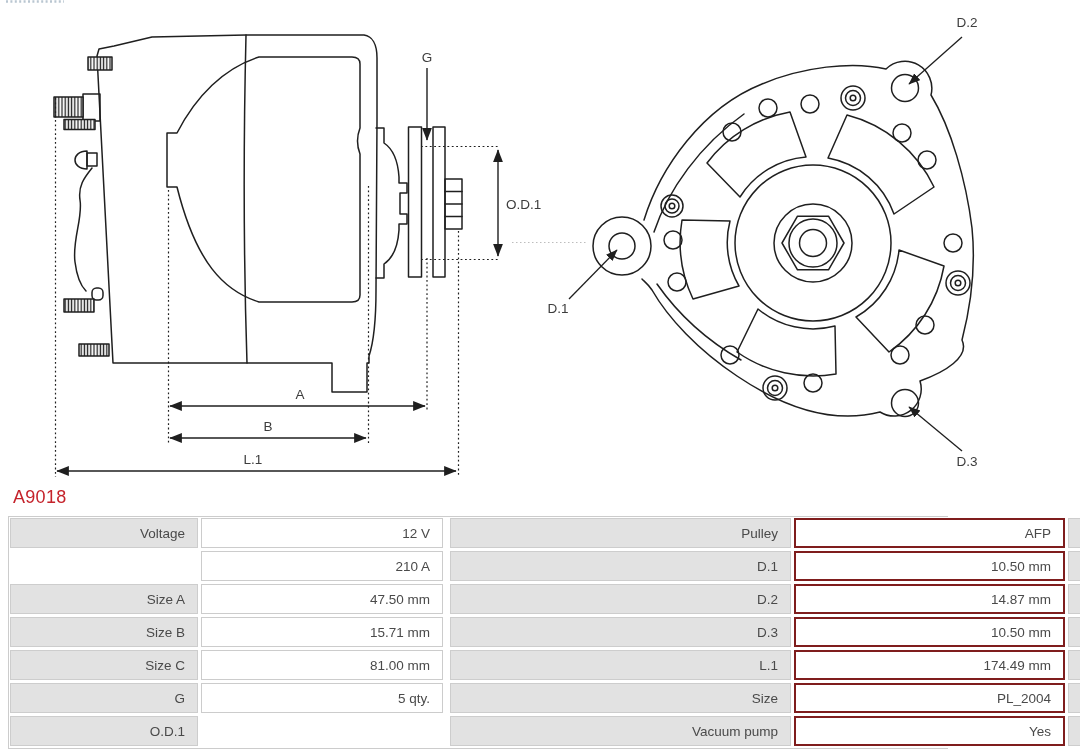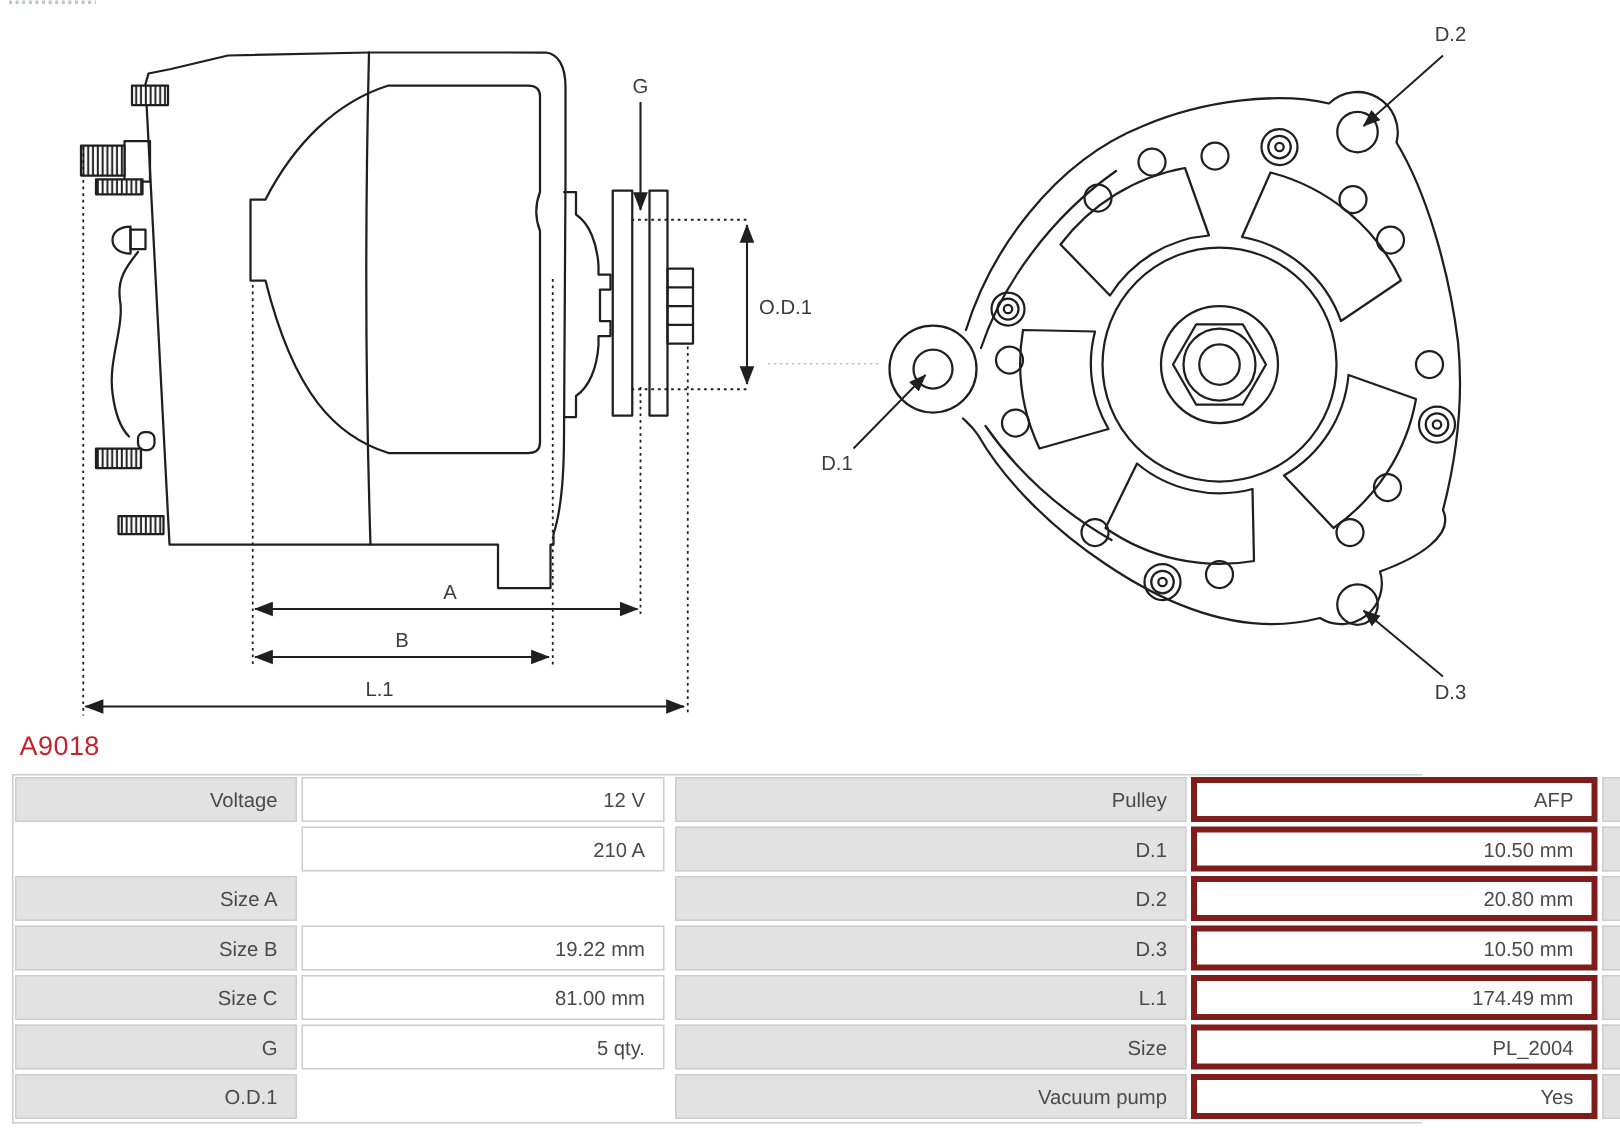--- a/index.html
+++ b/index.html
@@ -8,21 +8,21 @@
   svg text{font-family:"Liberation Sans",sans-serif;}
   .part-number{position:absolute;left:13px;top:487px;font-size:18px;font-weight:500;color:#c5232b;letter-spacing:.3px;}
   .spec-table{position:absolute;left:8px;top:516px;width:940px;border:1px solid #ccc;border-right:none;padding:1px 0 2px 1px;box-sizing:border-box;}
   .spec-row{display:grid;grid-template-columns:188px 3px 242px 7px 341px 3px 271px 3px 14px;height:30px;margin-bottom:3px;}
   .spec-row:last-child{margin-bottom:0;}
   .cell{box-sizing:border-box;display:flex;align-items:center;justify-content:flex-end;
         font-size:13.5px;color:#4a4a4a;padding-right:12px;white-space:nowrap;overflow:hidden;}
   .cell.lbl{background:#e2e2e2;border:1px solid #cdcdcd;grid-column:1;}
   .cell.val{background:#ffffff;border:1px solid #ccc;grid-column:3;}
   .cell.lbl2{background:#e2e2e2;border:1px solid #cdcdcd;grid-column:5;}
-  .cell.val2{background:#ffffff;border:4px solid #7f1d1d;grid-column:7;}
+  .cell.val2{background:#ffffff;border:2px solid #7f1d1d;grid-column:7;}
   .cell.cut{background:#e2e2e2;border:1px solid #cdcdcd;border-right:none;grid-column:9;padding:0;}
 </style>
 </head>
 <body>
 
 <div class="diagram-wrap">
 <svg width="1080" height="485" viewBox="0 0 1080 485" xmlns="http://www.w3.org/2000/svg">
   <defs>
     <marker id="arrE" markerWidth="10" markerHeight="8" refX="8.5" refY="3.5" orient="auto">
       <path d="M0,0 L9,3.5 L0,7 Z" fill="#1f1f1f"></path>
@@ -167,27 +167,28 @@
     <div class="cell cut"></div>
   </div>
   <div class="spec-row">
     <div class="cell val">210 A</div>
     <div class="cell lbl2">D.1</div>
     <div class="cell val2">10.50 mm</div>
     <div class="cell cut"></div>
   </div>
   <div class="spec-row">
     <div class="cell lbl">Size A</div>
+    <div class="cell val">47.50 mm</div>
     <div class="cell lbl2">D.2</div>
-    <div class="cell val2">20.80 mm</div>
+    <div class="cell val2">14.87 mm</div>
     <div class="cell cut"></div>
   </div>
   <div class="spec-row">
     <div class="cell lbl">Size B</div>
-    <div class="cell val">19.22 mm</div>
+    <div class="cell val">15.71 mm</div>
     <div class="cell lbl2">D.3</div>
     <div class="cell val2">10.50 mm</div>
     <div class="cell cut"></div>
   </div>
   <div class="spec-row">
     <div class="cell lbl">Size C</div>
     <div class="cell val">81.00 mm</div>
     <div class="cell lbl2">L.1</div>
     <div class="cell val2">174.49 mm</div>
     <div class="cell cut"></div>

